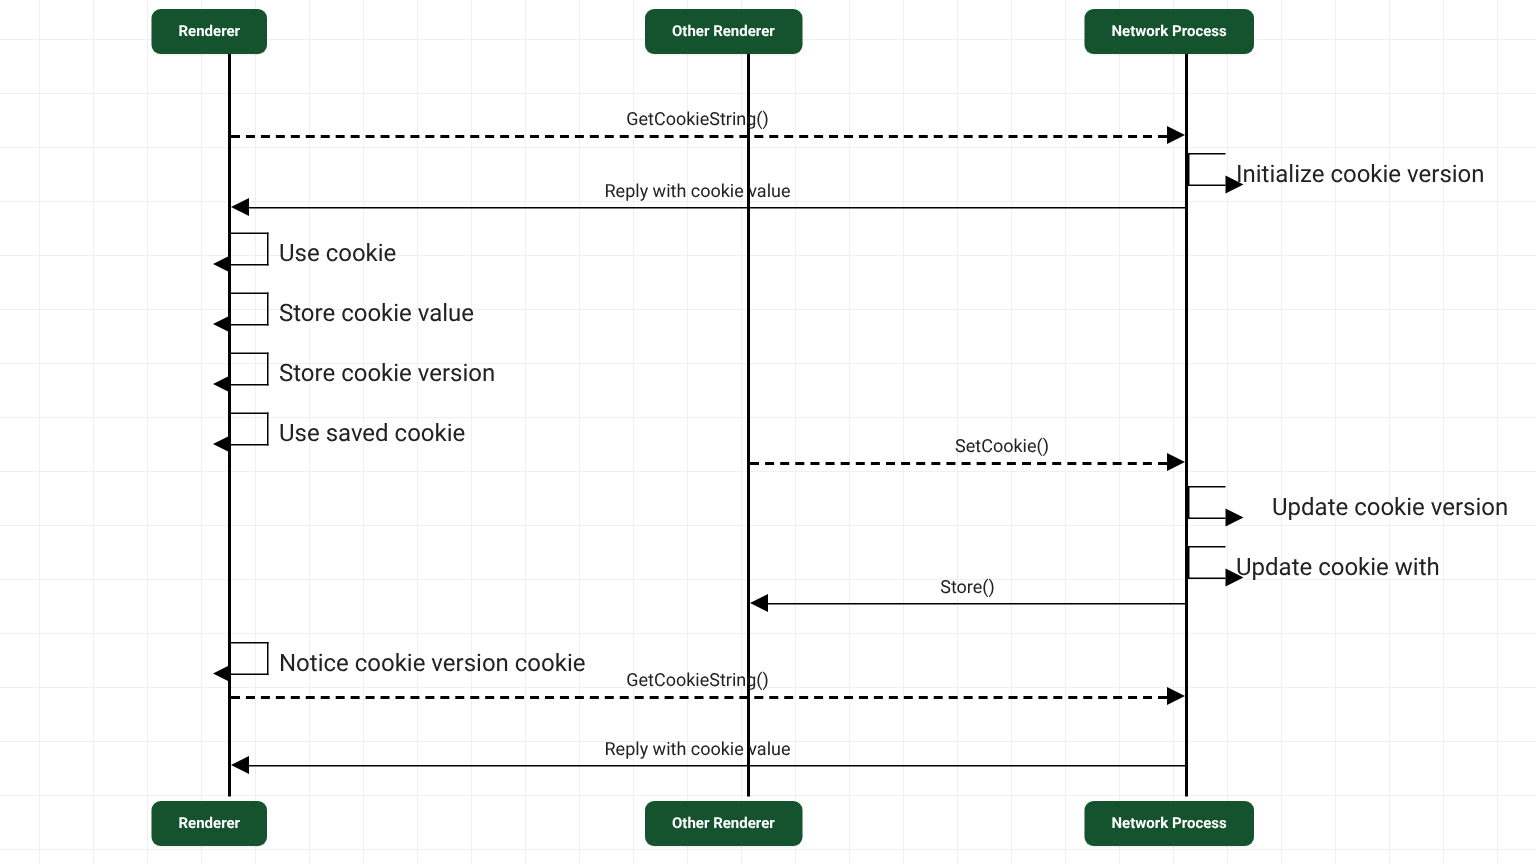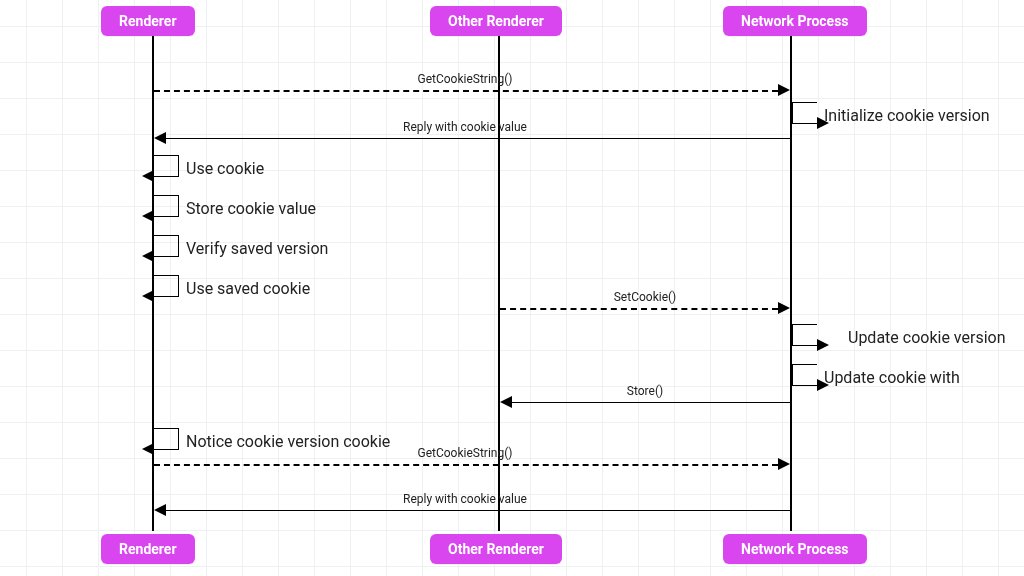--- a/index.html
+++ b/index.html
@@ -21,24 +21,24 @@
       linear-gradient(90deg, #eef1f4 1px, transparent 1px);
     background-size: 36px 36px;
     background-position: -10px -10px;
   }
   .wrap {
     position: absolute;
     inset: 0;
   }
   .lane-box {
     position: absolute;
-    background: #d946ef;
+    background: #14532d;
     color: #fff;
     font-weight: 700;
-    font-size: 14px;
+    font-size: 10px;
     border-radius: 6px;
     height: 30px;
     display: flex;
     align-items: center;
     justify-content: center;
     padding: 0 18px;
     box-shadow: 0 1px 0 rgba(0,0,0,0.05);
     white-space: nowrap;
   }
   .lifeline {
@@ -145,30 +145,30 @@
   <div class="self-label" style="left:186px;top:159px;">Use cookie</div>
 
   <div class="self-call" style="left:154px;top:195px;">
       <div class="sc-arrow"></div>
     </div>
   <div class="self-label" style="left:186px;top:199px;">Store cookie value</div>
 
   <div class="self-call" style="left:154px;top:235px;">
       <div class="sc-arrow"></div>
     </div>
-  <div class="self-label" style="left:186px;top:239px;">Verify saved version</div>
+  <div class="self-label" style="left:186px;top:239px;">Store cookie version</div>
 
   <div class="self-call" style="left:154px;top:275px;">
       <div class="sc-arrow"></div>
     </div>
   <div class="self-label" style="left:186px;top:279px;">Use saved cookie</div>
 
   <div class="msg-line dashed" style="left:500px;top:308px;width:278px;"></div>
   <div class="arrow-head right" style="left:778px;top:302px;"></div>
-  <div class="msg-label" style="left:645px;top:290px;">SetCookie()</div>
+  <div class="msg-label" style="left:668px;top:290px;">SetCookie()</div>
 
   <div class="self-call-right" style="left:792px;top:324px;">
       <div class="sc-arrow"></div>
     </div>
   <div class="self-label" style="left:848px;top:328px;">Update cookie version</div>
 
   <div class="self-call-right" style="left:792px;top:364px;">
       <div class="sc-arrow"></div>
     </div>
   <div class="self-label" style="left:824px;top:368px;">Update cookie with</div>

